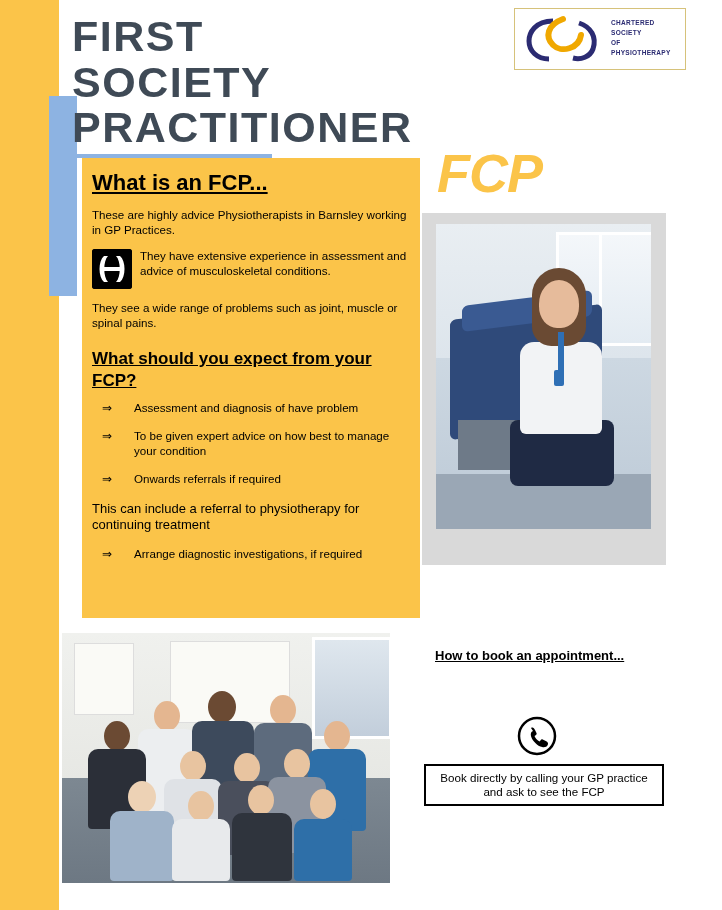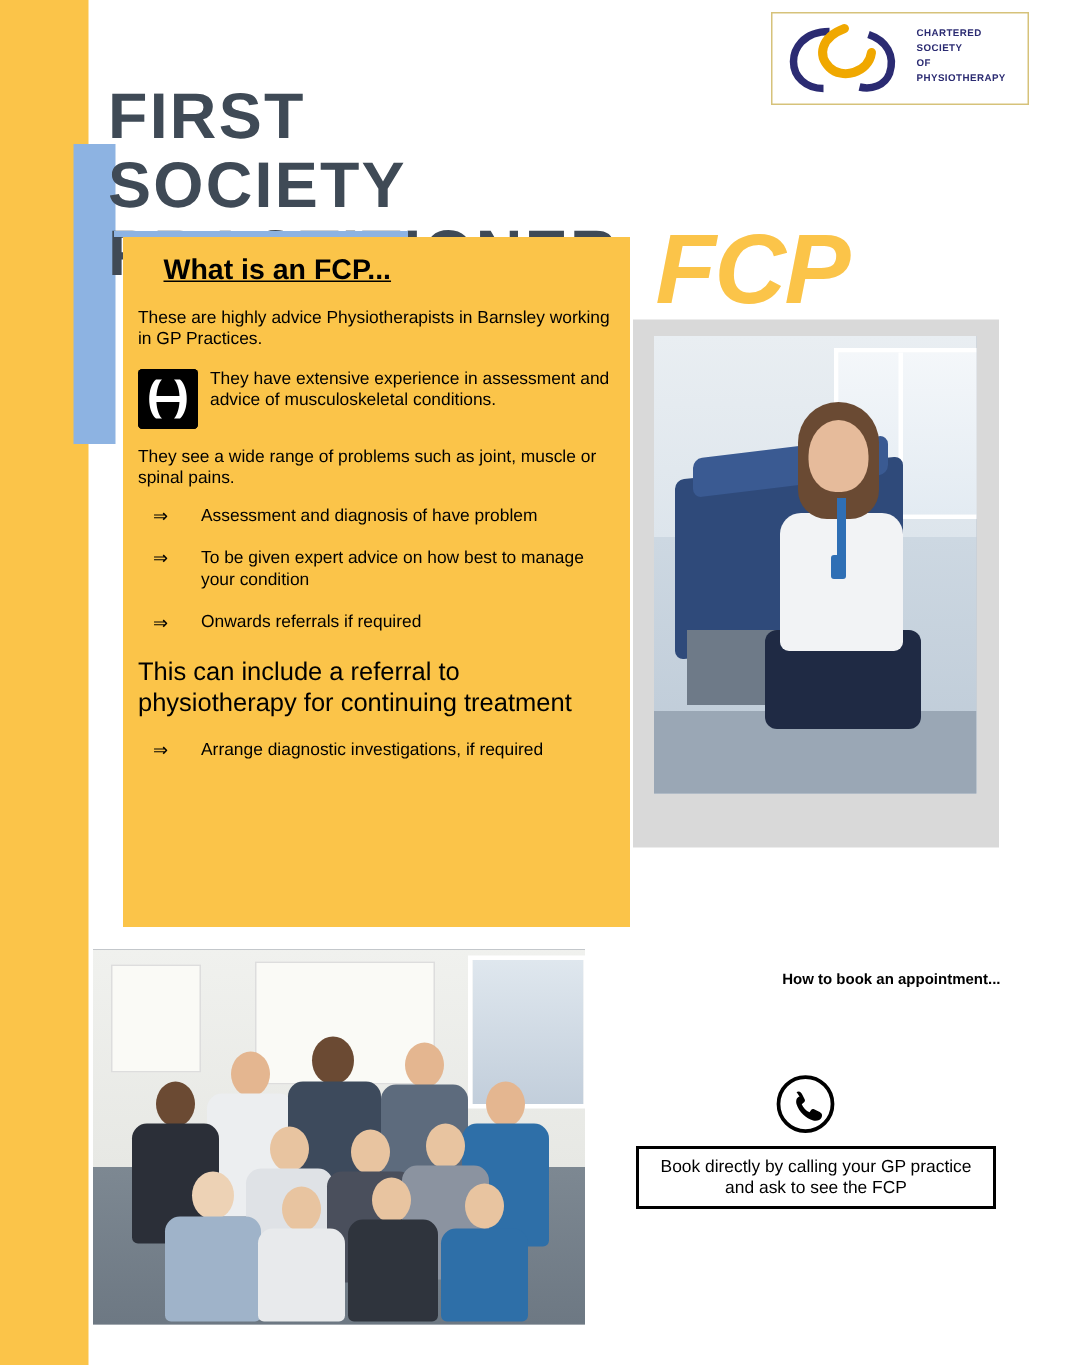--- a/index.html
+++ b/index.html
@@ -26,21 +26,20 @@
     width: 59px;
     height: 910px;
     background: #fbc449;
   }
   
   .title-block {
     position: absolute;
     left: 72px;
     top: 14px;
     width: 400px;
-    margin-top: 42px;
   }
   .title-line {
     font-family: "Liberation Sans", sans-serif;
     font-weight: bold;
     font-size: 43px;
     letter-spacing: 1.5px;
     color: #3f4a56;
     line-height: 1.06;
     white-space: nowrap;
   }
@@ -86,21 +85,21 @@
     font-weight: bold;
     color: #2b2b72;
     line-height: 1.55;
     letter-spacing: 0.3px;
   }
   
   .fcp-word {
     position: absolute;
     left: 437px;
     top: 146px;
-    font-size: 66px;
+    font-size: 54px;
     font-style: italic;
     font-weight: bold;
     color: #fbc449;
     letter-spacing: -1px;
     line-height: 1;
   }
   
   .yellow-panel {
     position: absolute;
     left: 82px;
@@ -109,23 +108,23 @@
     height: 460px;
     background: #fbc449;
   }
   .panel-inner {
     position: absolute;
     left: 10px;
     top: 12px;
     width: 318px;
   }
   h2.head {
-    font-size: 19px;
-    font-weight: bold;
-    margin: 0 0 12px 17px;
+    font-size: 22px;
+    font-weight: bold;
+    margin: 0 0 12px 0;
     text-decoration: underline;
     line-height: 1.2;
   }
   h2.head2 {
     font-size: 17px;
     font-weight: bold;
     margin: 18px 0 10px 0;
     text-decoration: underline;
     line-height: 1.25;
   }
@@ -167,21 +166,21 @@
     line-height: 1.25;
     margin-bottom: 14px;
   }
   ul.arrows li .arrow {
     position: absolute;
     left: 10px;
     top: 0;
     font-size: 12px;
   }
   p.note {
-    font-size: 17px;
+    font-size: 13px;
     margin: 0 0 14px 0;
     line-height: 1.25;
   }
   
   .photo-frame {
     position: absolute;
     left: 422px;
     top: 213px;
     width: 244px;
     height: 352px;
@@ -205,23 +204,24 @@
     height: 250px;
     overflow: hidden;
     background: #6b7480;
   }
   
   .booking-head {
     position: absolute;
     left: 435px;
     top: 648px;
     width: 232px;
-    font-size: 10px;
-    font-weight: bold;
-    text-align: right;
+    font-size: 13px;
+    font-weight: bold;
+    text-decoration: underline;
+    text-align: left;
   }
   .booking-sub {
     position: absolute;
     left: 430px;
     top: 673px;
     width: 240px;
     font-size: 11.6px;
     text-align: center;
     line-height: 1.3;
   }
@@ -324,20 +324,21 @@
             <path d="M12 7 C6 12, 6 28, 12 33 L16 33 C11 28, 11 12, 16 7 Z" fill="#fff"></path>
             <path d="M28 7 C34 12, 34 28, 28 33 L24 33 C29 28, 29 12, 24 7 Z" fill="#fff"></path>
             <rect x="12" y="18" width="16" height="4" fill="#fff"></rect>
           </svg>
         </span>
         <p>They have extensive experience in assessment and advice of musculoskeletal conditions.</p>
       </div>
 
       <p class="body">They see a wide range of problems such as joint, muscle or spinal pains.</p>
 
+      <h2 class="head2">What should you expect from your FCP?</h2>
 
       <ul class="arrows">
         <li>
           <span class="arrow">⇒</span>
           <span>Assessment and diagnosis of have problem</span>
         </li>
         <li>
           <span class="arrow">⇒</span>
           <span>To be given expert advice on how best to manage your condition</span>
         </li>

